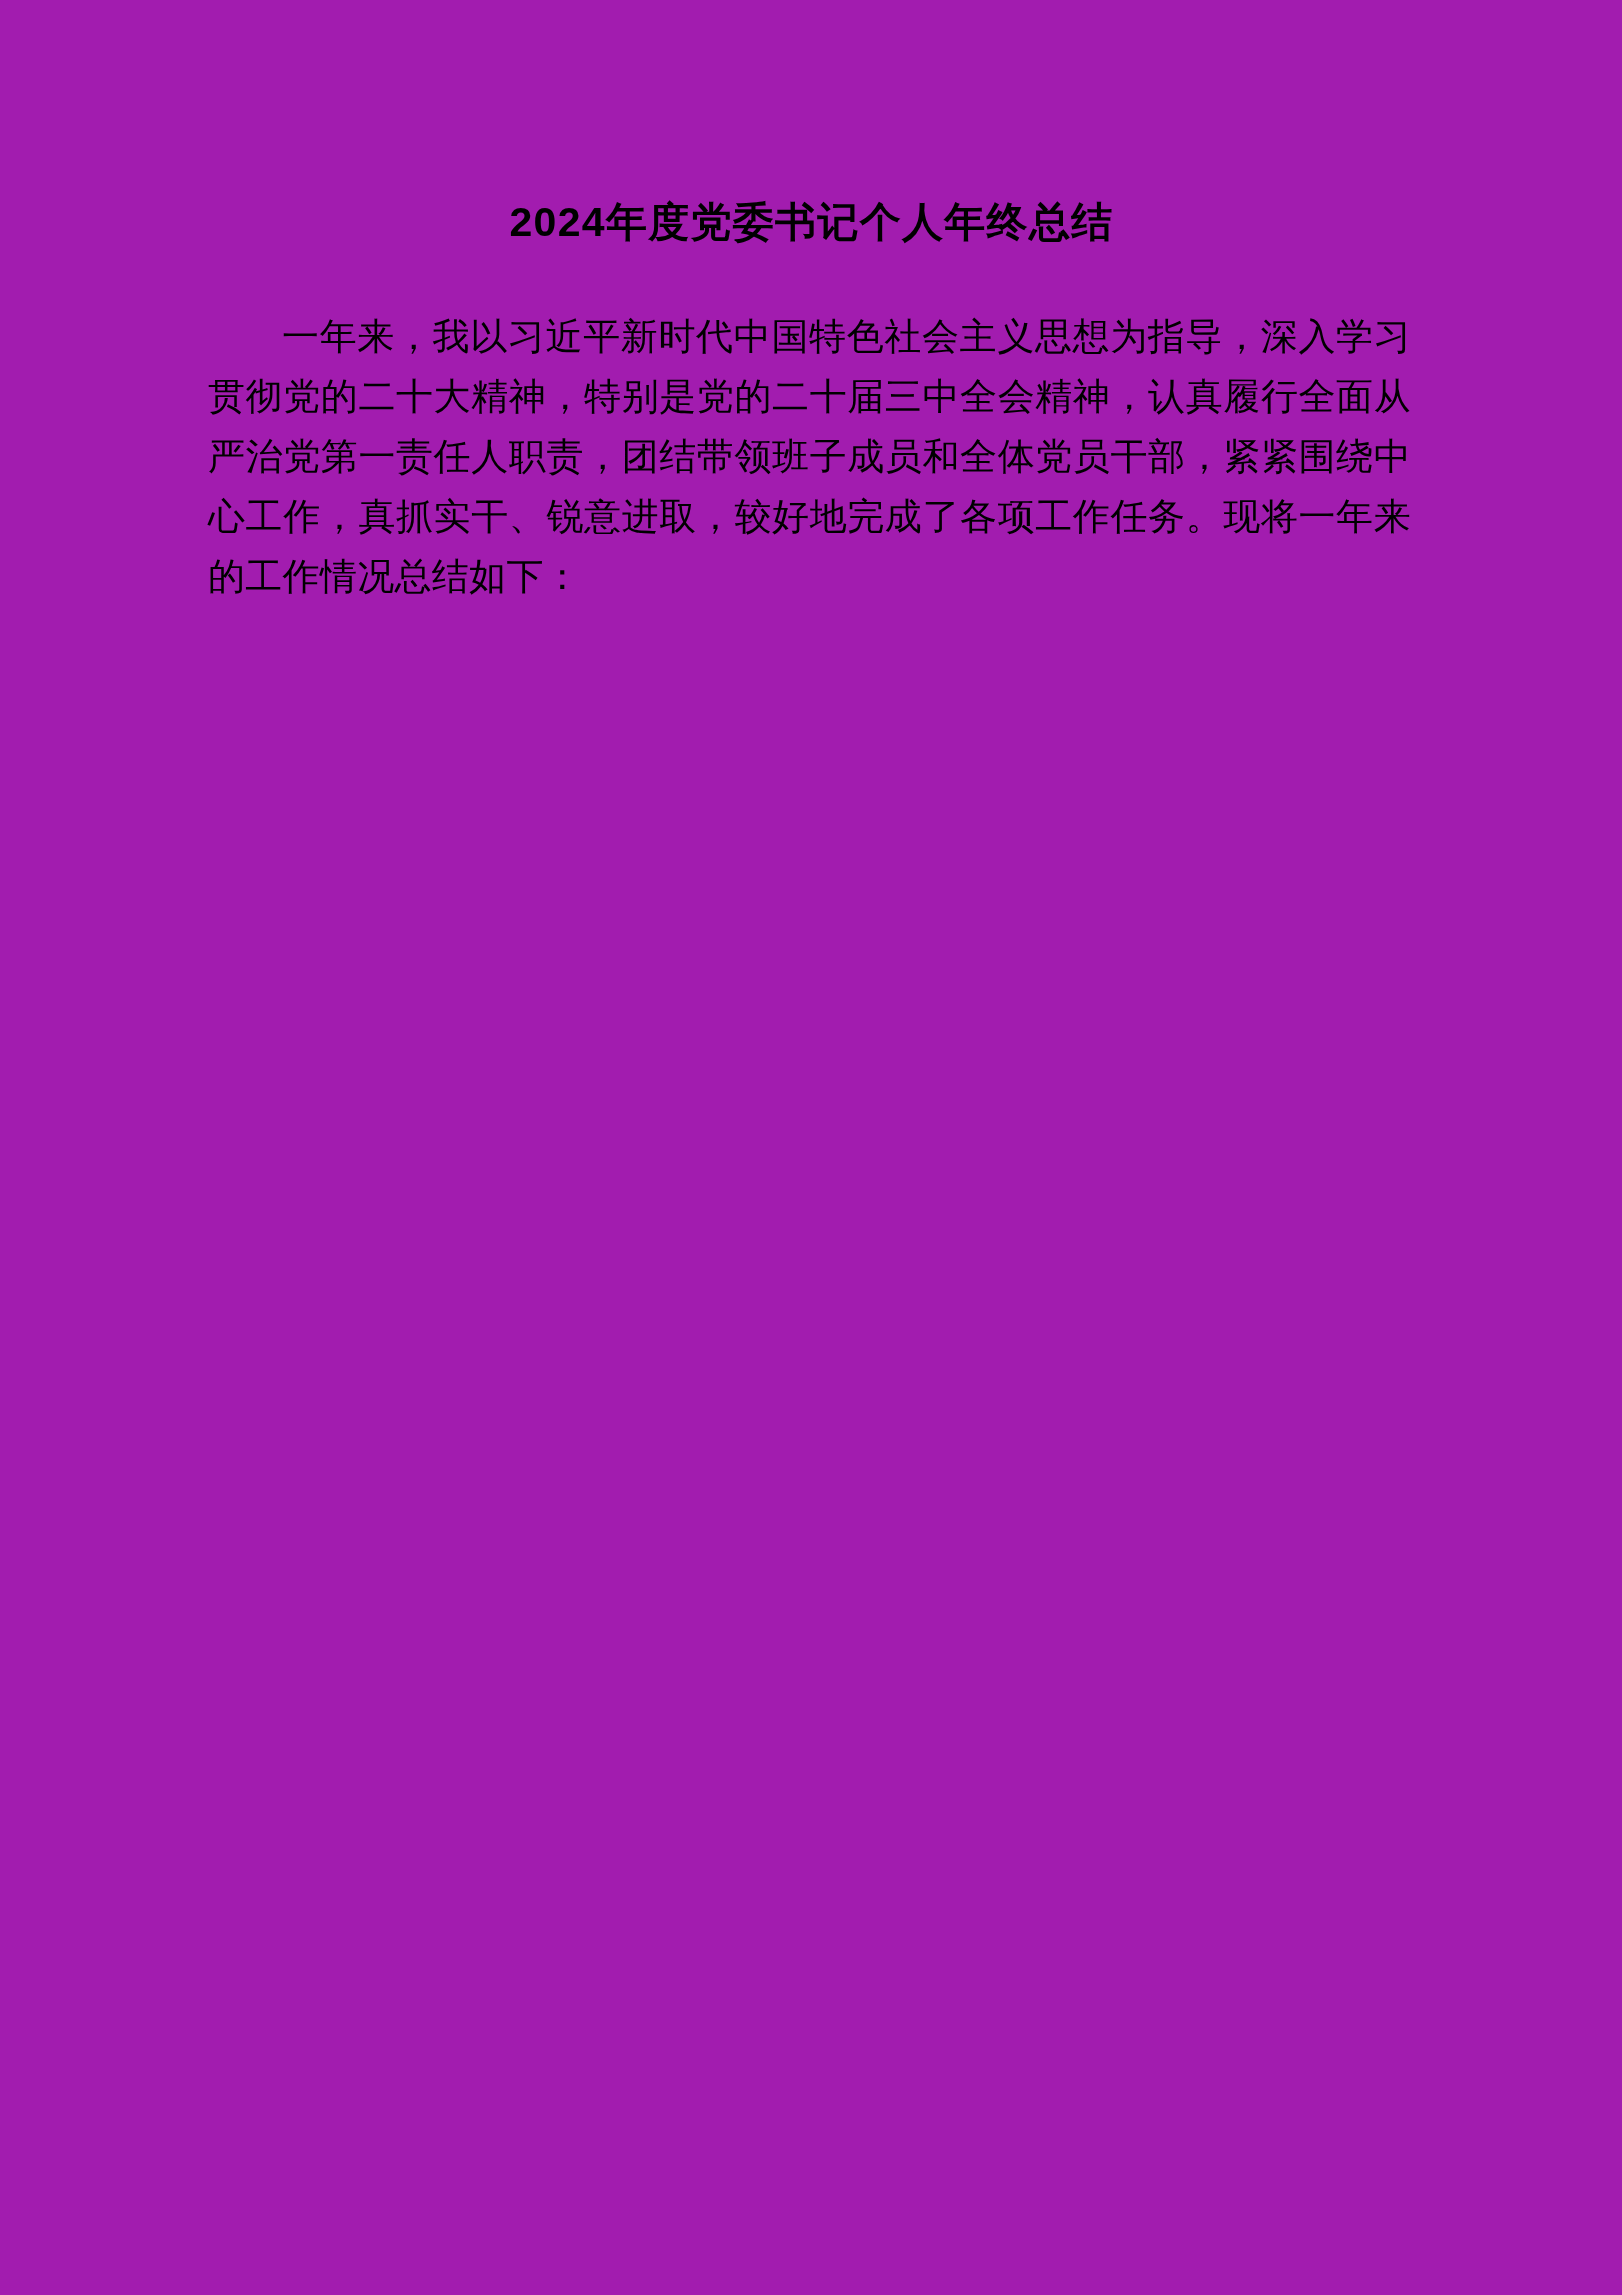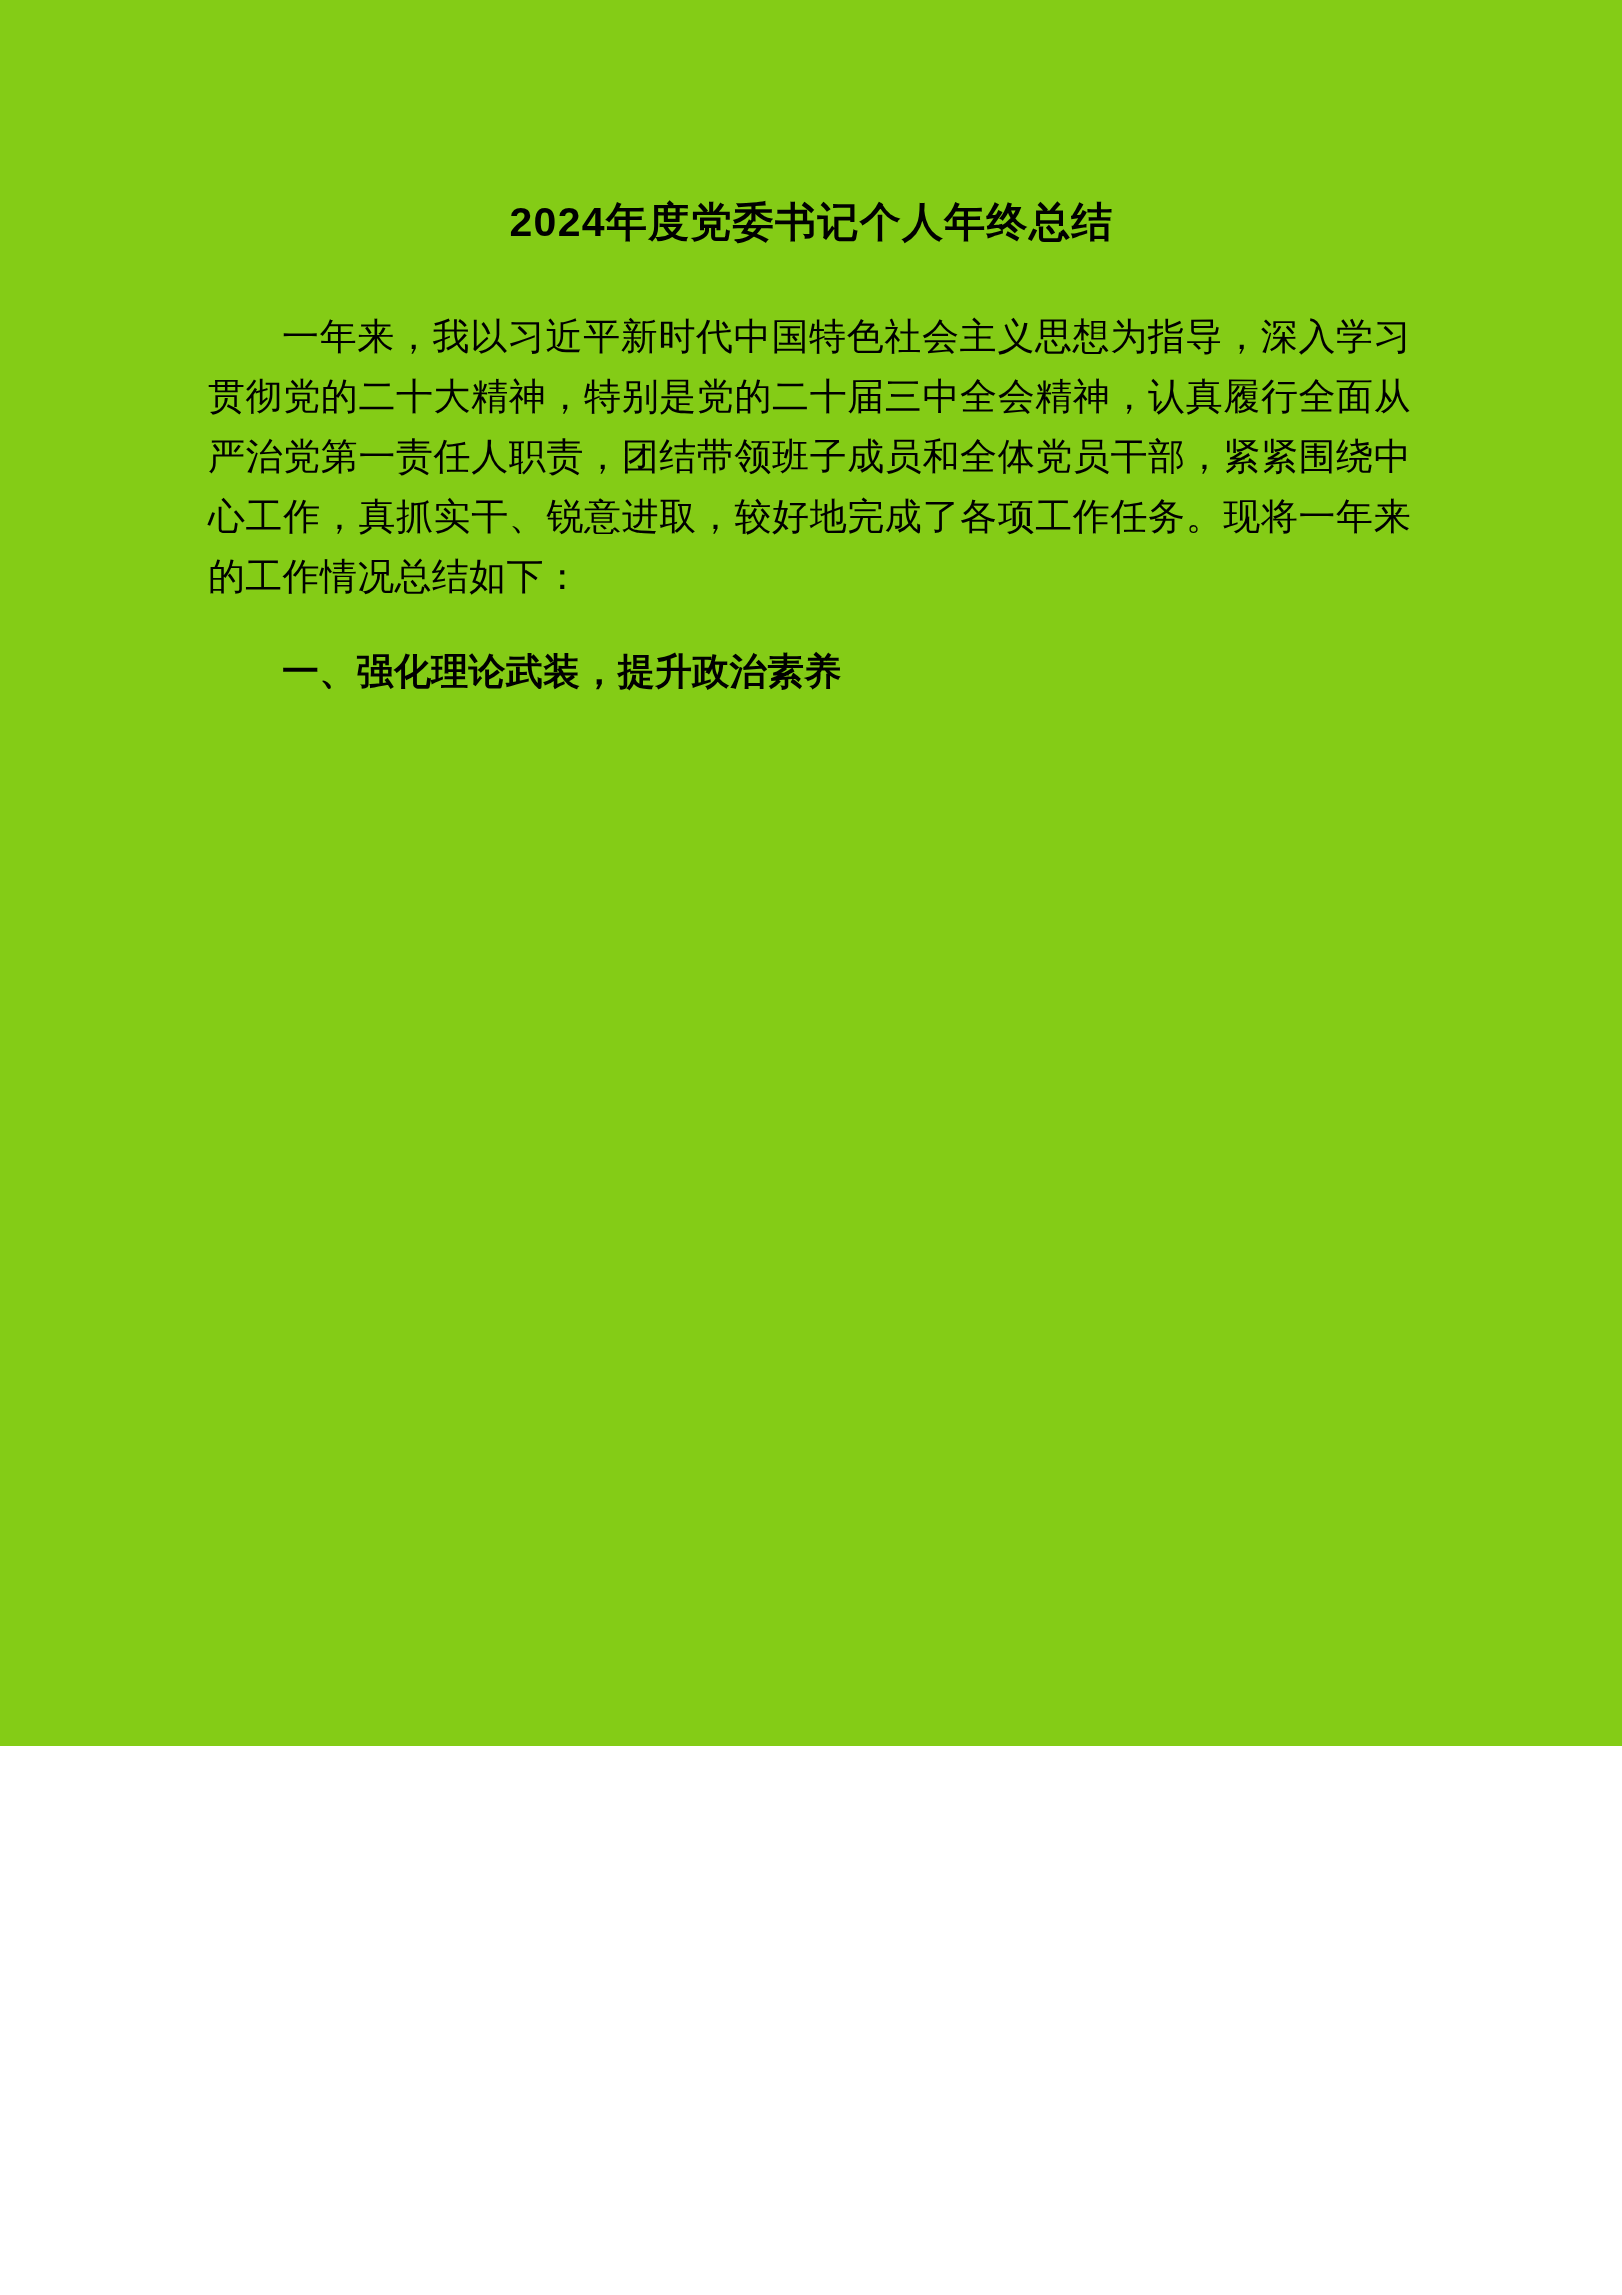--- a/index.html
+++ b/index.html
@@ -10,23 +10,23 @@
   body {
     width: 1623px;
     height: 2295px;
     font-family: "Liberation Sans", sans-serif;
     color: #000000;
     overflow: hidden;
   }
   .page {
     box-sizing: border-box;
     width: 1623px;
-    height: 1746px;
+    height: 2295px;
     padding: 196px 208px 16px 208px;
-    background: #84cc16;
+    background: #a21caf;
   }
   .doc-title {
     font-size: 41px;
     font-weight: bold;
     text-align: center;
     letter-spacing: 1.3px;
     line-height: 1.3;
     margin: 0 0 58px 0;
   }
   .para {
@@ -49,15 +49,14 @@
   .para:last-child {
     margin-bottom: 0;
   }
 </style>
 </head>
 <body>
 
 <div class="page">
   <h1 class="doc-title">2024年度党委书记个人年终总结</h1>
   <p class="para">一年来，我以习近平新时代中国特色社会主义思想为指导，深入学习贯彻党的二十大精神，特别是党的二十届三中全会精神，认真履行全面从严治党第一责任人职责，团结带领班子成员和全体党员干部，紧紧围绕中心工作，真抓实干、锐意进取，较好地完成了各项工作任务。现将一年来的工作情况总结如下：</p>
-  <h2 class="heading">一、强化理论武装，提升政治素养</h2>
 </div>
 
 
 </body></html>

